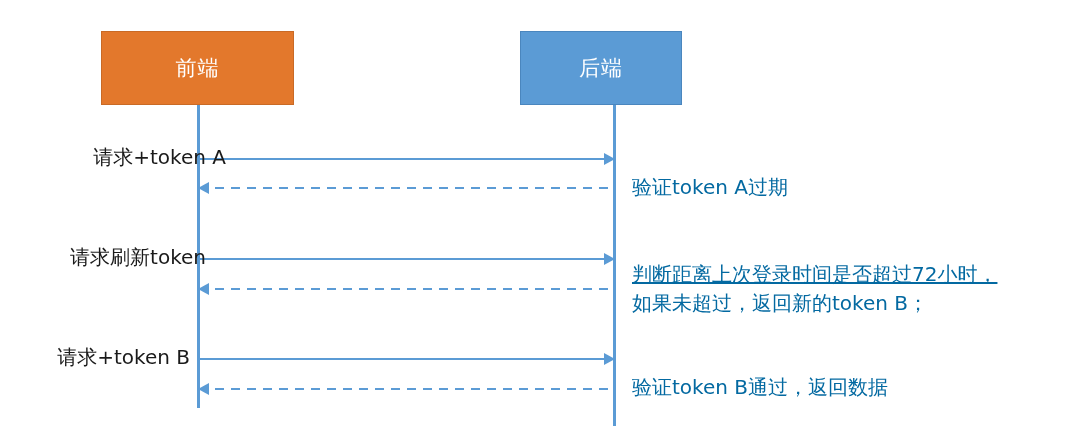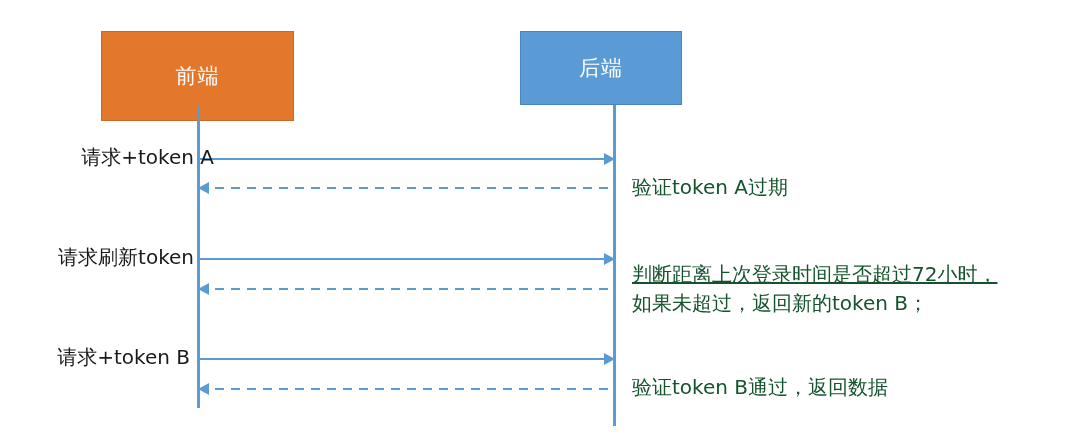--- a/index.html
+++ b/index.html
@@ -27,21 +27,21 @@
     justify-content: center;
     color: #ffffff;
     font-size: 21px;
     letter-spacing: 1px;
     font-family: "DejaVu Sans", "Liberation Sans", sans-serif;
   }
   .actor-frontend {
     left: 101px;
     top: 31px;
     width: 193px;
-    height: 90px;
+    height: 74px;
     background: #e3782c;
     border: 1px solid #c96a26;
   }
   .actor-backend {
     left: 520px;
     top: 31px;
     width: 162px;
     height: 74px;
     background: #5b9bd5;
     border: 1px solid #4a86be;
@@ -110,21 +110,21 @@
   .label-left {
     position: absolute;
     text-align: right;
     color: #1a1a1a;
     font-size: 20px;
     white-space: nowrap;
     font-family: "DejaVu Sans", "Liberation Sans", sans-serif;
   }
   .note-right {
     position: absolute;
-    color: #14532d;
+    color: #0369a1;
     font-size: 20px;
     line-height: 29px;
     white-space: pre;
     font-family: "DejaVu Sans", "Liberation Sans", sans-serif;
   }
 </style>
 </head>
 <body>
 
 <div id="canvas">
@@ -163,23 +163,23 @@
   <div class="msg msg-request" style="left:200px; top:351px; width:414px;">
     <div class="msg-line"></div>
     <div class="arrowhead arrowhead-right"></div>
   </div>
 
   <div class="msg msg-response" style="left:199px; top:381px; width:414px;">
     <div class="msg-line"></div>
     <div class="arrowhead arrowhead-left"></div>
   </div>
 
-  <div class="label-left" style="left:0px; top:144px; width:190px;padding-left:24px;">请求+token A</div>
+  <div class="label-left" style="left:12px; top:144px; width:190px;padding-left:24px;">请求+token A</div>
 
-  <div class="label-left" style="left:4px; top:244px; width:190px;">请求刷新token</div>
+  <div class="label-left" style="left:16px; top:244px; width:190px;">请求刷新token</div>
 
   <div class="label-left" style="left:0px; top:344px; width:190px;">请求+token B</div>
 
   <div class="note-right" style="left:632px; top:173px;">验证token A过期</div>
 
   <div class="note-right" style="left:632px; top:260px;text-decoration:underline;">判断距离上次登录时间是否超过72小时，</div>
 
   <div class="note-right" style="left:632px; top:373px;">验证token B通过，返回数据</div>
 
   <div class="note-right" style="left:632px; top:289px;">如果未超过，返回新的token B；</div>

